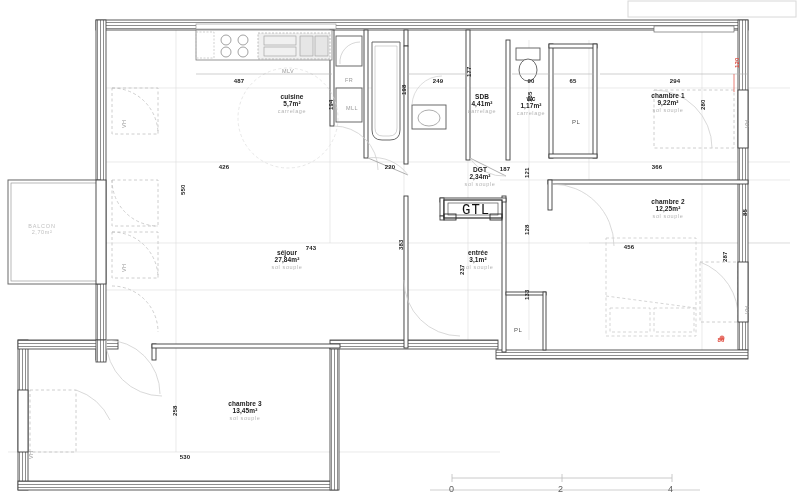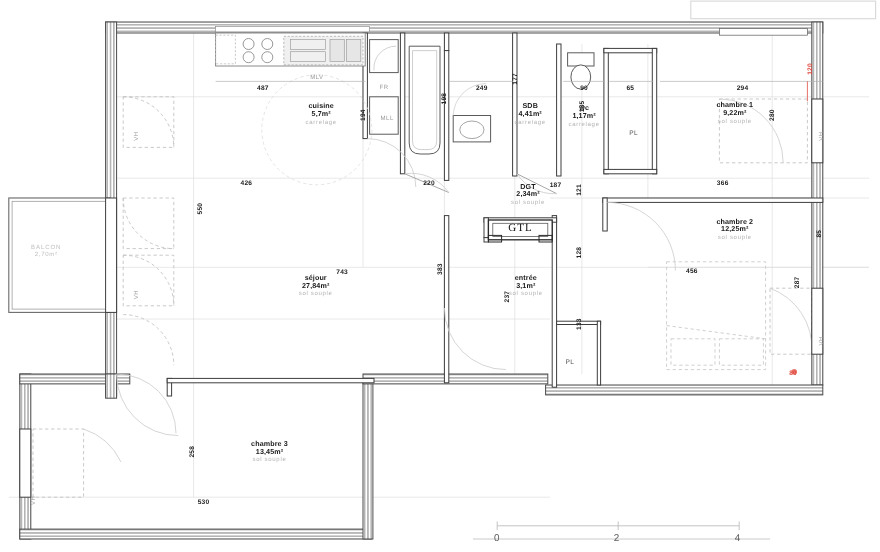--- a/index.html
+++ b/index.html
@@ -15,22 +15,22 @@
   .room-area{font-size:6.5px;font-weight:bold;letter-spacing:.1px;}
   .room-floor{font-size:5.5px;color:#b4b4b4;letter-spacing:.6px;font-weight:normal;}
   .dim{position:absolute;font-size:6px;font-weight:bold;color:#222;
        letter-spacing:.2px;white-space:nowrap;}
   .dim.v{transform-origin:0 0;transform:rotate(-90deg);}
   .dim.red{color:#e0483c;}
   .tag{position:absolute;font-size:5.5px;color:#9a9a9a;white-space:nowrap;
        letter-spacing:.4px;}
   .tag.v{transform-origin:0 0;transform:rotate(-90deg);}
   .tag.dark{color:#555;font-size:6px;}
-  .gtl{position:absolute;font-size:10px;color:#111;letter-spacing:1px;
-       font-family:Liberation Serif, serif;}
+  .gtl{position:absolute;font-size:14px;color:#111;letter-spacing:1px;
+       font-family:Liberation Mono, monospace;}
   .scale-num{position:absolute;font-size:9px;color:#5a5a5a;
        font-family:"Liberation Sans", sans-serif;}
 </style>
 </head>
 <body>
 
 <div id="plan">
 
   <svg width="800" height="502">
     <defs>

